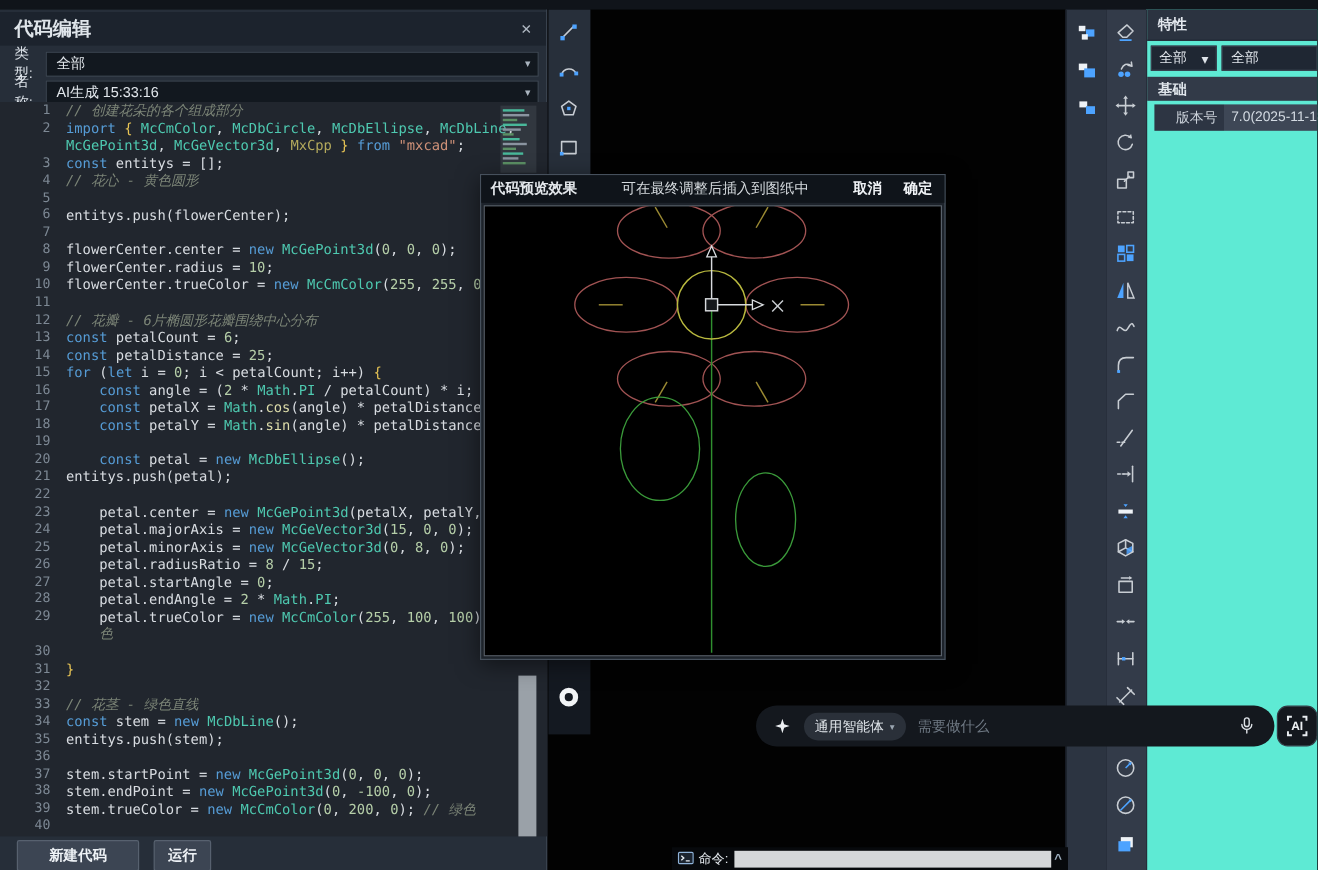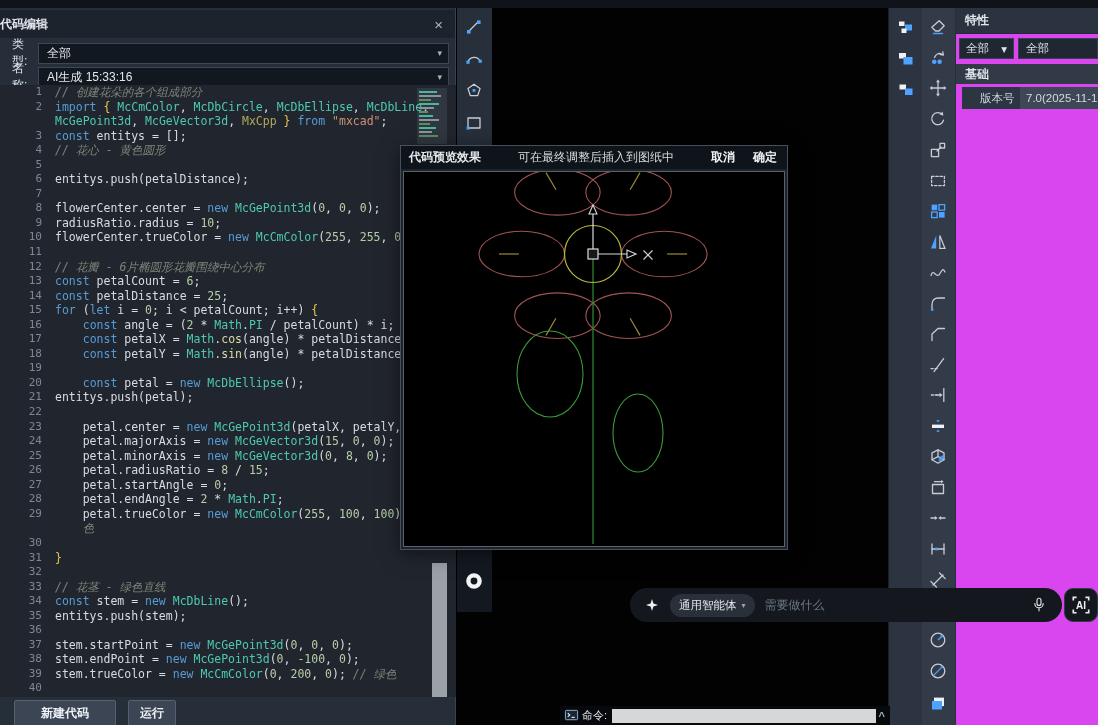--- a/index.html
+++ b/index.html
@@ -5,21 +5,21 @@
   html,body{margin:0;padding:0;background:#10141a;font-family:"Liberation Sans",sans-serif;}
   .app{position:relative;width:1098px;height:725px;overflow:hidden;background:#10141a;}
   .abs{position:absolute;}
 
   
   .canvas-main{left:456px;top:8px;width:432px;height:717px;background:#020202;}
 
   
   .editor{left:0;top:8px;width:456px;height:717px;background:#262e39;border-right:1px solid #39424e;box-sizing:border-box;}
   .e-titlebar{left:0;right:0;top:2px;height:28px;background:#1c232d;display:flex;align-items:center;}
-  .e-title{font-size:12px;font-weight:bold;color:#dfe5ea;}
+  .e-title{padding-left:12px;font-size:16px;font-weight:bold;color:#dfe5ea;}
   .e-close{margin-left:auto;margin-right:12px;color:#aeb7c1;font-size:15px;cursor:default;}
   .e-row{left:0;right:0;height:22px;display:flex;align-items:center;}
   .e-label{width:36px;padding-left:14px;font-size:12px;color:#dde3e9;flex:none;box-sizing:border-box;padding-left:12px;width:38px;}
   .e-field{flex:1;margin-right:6px;height:21px;background:#12181f;border:1px solid #3d4652;display:flex;align-items:center;box-sizing:border-box;}
   .e-field-val{padding-left:8px;font-size:12px;color:#e2e7ec;}
   .caret{margin-left:auto;margin-right:6px;font-size:9px;color:#aab4bf;}
   .code-area{left:0;top:77px;width:456px;height:612px;background:#21262e;overflow:hidden;}
   .crow{display:flex;height:14.55px;line-height:14.55px;}
   .ln{width:42px;padding-right:13px;flex:none;text-align:right;color:#7d8894;font-size:11px;font-family:"DejaVu Sans Mono",monospace;box-sizing:content-box;}
   .ctext{white-space:pre;font-size:11.5px;font-family:"DejaVu Sans Mono",monospace;}
@@ -47,21 +47,21 @@
   .d-cancel{margin-right:18px;}
   .d-ok{margin-right:10px;}
   .d-canvas{left:2px;top:25px;width:382px;height:376px;background:#000;border:1px solid #59616b;box-sizing:border-box;}
 
   
   .rcol1{left:888px;top:8px;width:34px;height:717px;background:#2c3441;border-left:1px solid #1a2029;box-sizing:border-box;z-index:4;}
   .rcol2{left:922px;top:8px;width:33px;height:717px;background:#333b49;z-index:4;}
   .rcol1 .tool{left:7px}.rcol2 .tool{left:6px}
 
   
-  .props{left:955px;top:8px;width:143px;height:717px;background:#d946ef;border-left:1px solid #262e3a;box-sizing:border-box;z-index:4;}
+  .props{left:955px;top:8px;width:143px;height:717px;background:#5eead4;border-left:1px solid #262e3a;box-sizing:border-box;z-index:4;}
   .p-title{left:0;right:0;top:0;height:25px;background:#2b3340;border-bottom:1px solid #222a36;display:flex;align-items:center;}
   .p-title span{padding-left:9px;font-size:12px;font-weight:bold;color:#e3e8ee;}
   .p-dd{left:3px;top:30px;width:55px;height:21px;background:#1f2733;border:1px solid #39414f;box-sizing:border-box;display:flex;align-items:center;}
   .p-dd span{padding-left:6px;font-size:11.5px;color:#dfe4ea;}
   .p-fld{left:62px;top:30px;width:80px;height:21px;background:#1f2733;border:1px solid #39414f;box-sizing:border-box;display:flex;align-items:center;}
   .p-fld span{padding-left:7px;font-size:11.5px;color:#dfe4ea;}
   .p-sec{left:0;right:0;top:56px;height:20px;background:#323a48;display:flex;align-items:center;}
   .p-sec span{padding-left:9px;font-size:12px;font-weight:bold;color:#dfe5eb;}
   .p-row{left:0;right:0;top:79px;height:22px;display:flex;}
   .p-cell-l{margin-left:6px;width:58px;background:#2d3543;display:flex;align-items:center;flex:none;}
@@ -132,33 +132,33 @@
         </div>
         <div class="crow">
           <span class="ln">4</span>
           <span class="ctext"><span class="tok-cm">// 花心 - 黄色圆形</span></span>
         </div>
         <div class="crow">
           <span class="ln">5</span>
         </div>
         <div class="crow">
           <span class="ln">6</span>
-          <span class="ctext"><span class="tok-pl">entitys.push(petalDistance);</span></span>
+          <span class="ctext"><span class="tok-pl">entitys.push(flowerCenter);</span></span>
         </div>
         <div class="crow">
           <span class="ln">7</span>
           <span class="ctext"></span>
         </div>
         <div class="crow">
           <span class="ln">8</span>
           <span class="ctext"><span class="tok-pl">flowerCenter.center = </span><span class="tok-kw">new</span><span class="tok-pl"> </span><span class="tok-ty">McGePoint3d</span><span class="tok-pl">(</span><span class="tok-nu">0</span><span class="tok-pl">, </span><span class="tok-nu">0</span><span class="tok-pl">, </span><span class="tok-nu">0</span><span class="tok-pl">);</span></span>
         </div>
         <div class="crow">
           <span class="ln">9</span>
-          <span class="ctext"><span class="tok-pl">radiusRatio.radius = </span><span class="tok-nu">10</span><span class="tok-pl">;</span></span>
+          <span class="ctext"><span class="tok-pl">flowerCenter.radius = </span><span class="tok-nu">10</span><span class="tok-pl">;</span></span>
         </div>
         <div class="crow">
           <span class="ln">10</span>
           <span class="ctext"><span class="tok-pl">flowerCenter.trueColor = </span><span class="tok-kw">new</span><span class="tok-pl"> </span><span class="tok-ty">McCmColor</span><span class="tok-pl">(</span><span class="tok-nu">255</span><span class="tok-pl">, </span><span class="tok-nu">255</span><span class="tok-pl">, </span><span class="tok-nu">0</span><span class="tok-pl">); </span><span class="tok-cm">// 黄色</span></span>
         </div>
         <div class="crow">
           <span class="ln">11</span>
           <span class="ctext"></span>
         </div>
         <div class="crow">

